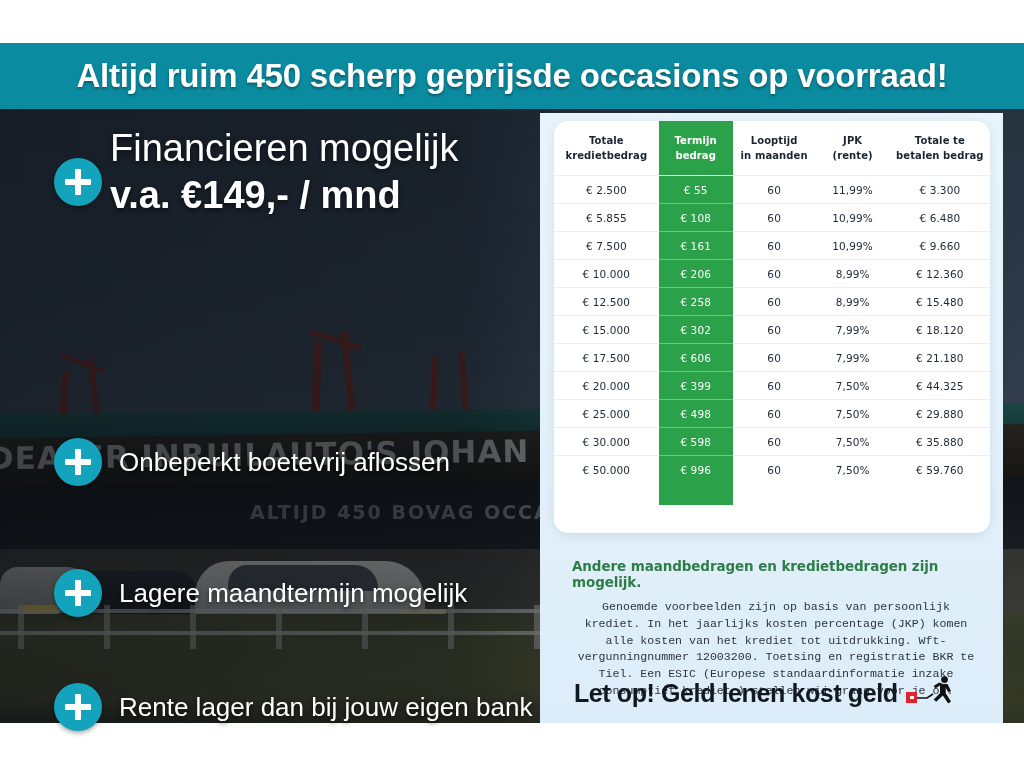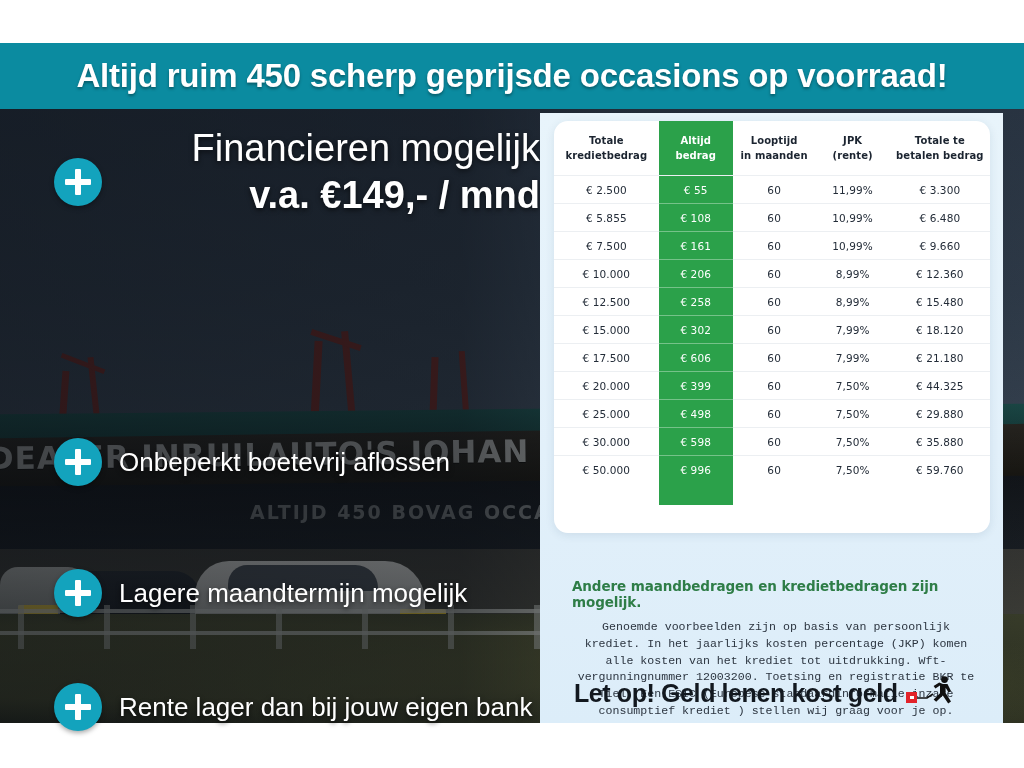--- a/index.html
+++ b/index.html
@@ -196,21 +196,21 @@
   }
 
   
   .copy {
     position: absolute;
     left: 0; top: 109px; width: 545px; height: 614px;
   }
   .headline {
     position: absolute;
     left: 110px; top: 16px; width: 430px;
-    text-align: right;
+    text-align: left;
     color: #ffffff;
   }
   .headline .l1 {
     font-size: 38px;
     font-weight: normal;
     line-height: 1.22;
     text-shadow: 0 2px 5px rgba(0,0,0,.6);
   }
   .headline .l2 {
     font-size: 38px;
@@ -320,21 +320,20 @@
   }
   .ftable tbody tr:last-child td.hl-col {
     box-shadow: 0 22px 0 #2ba14a;
   }
 
   
   .disclaimer {
     position: absolute;
     left: 32px; top: 445px;
     width: 408px;
-    margin-top: 20px;
   }
   .disc-title {
     color: #2e7d47;
     font-size: 13.5px;
     font-weight: bold;
     font-family: "DejaVu Sans", sans-serif;
     margin-bottom: 9px;
     letter-spacing: -0.1px;
   }
   .disc-body {
@@ -452,21 +451,21 @@
             <col class="c3">
             <col class="c4">
         </colgroup>
         <thead>
           <tr>
             <th>
               <div>Totale</div>
               <div>kredietbedrag</div>
             </th>
             <th class="hl-col">
-              <div>Altijd</div>
+              <div>Termijn</div>
               <div>bedrag</div>
             </th>
             <th>
               <div>Looptijd</div>
               <div>in maanden</div>
             </th>
             <th>
               <div>JPK</div>
               <div>(rente)</div>
             </th>

